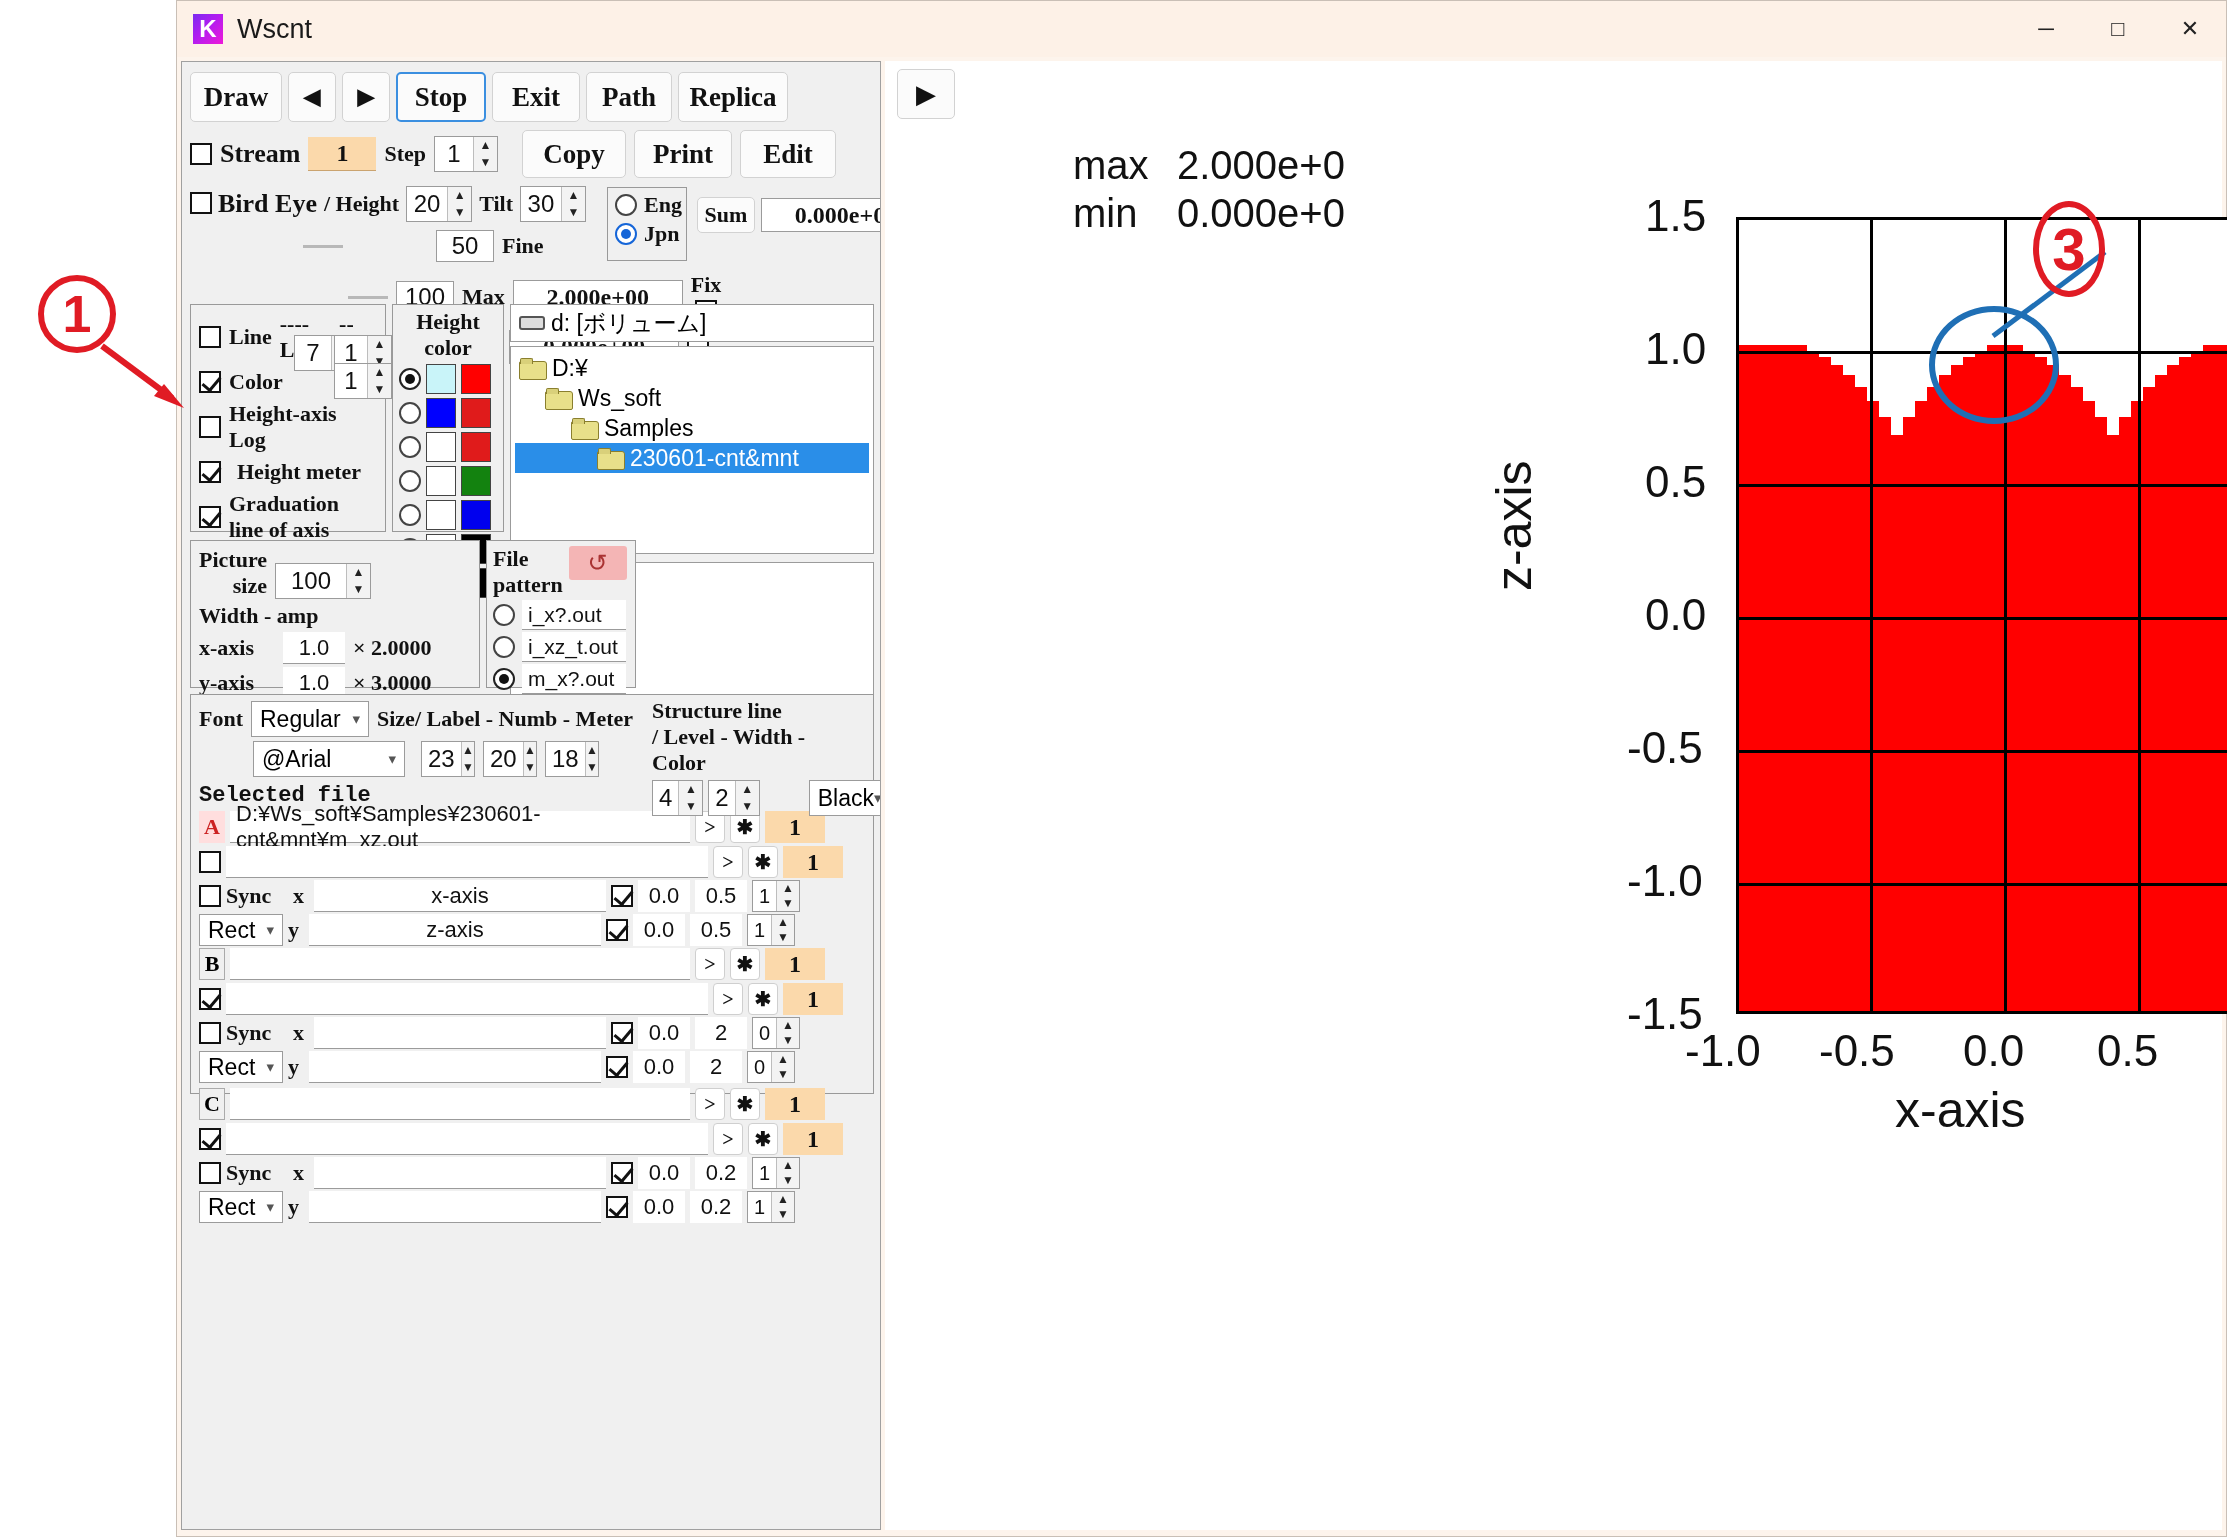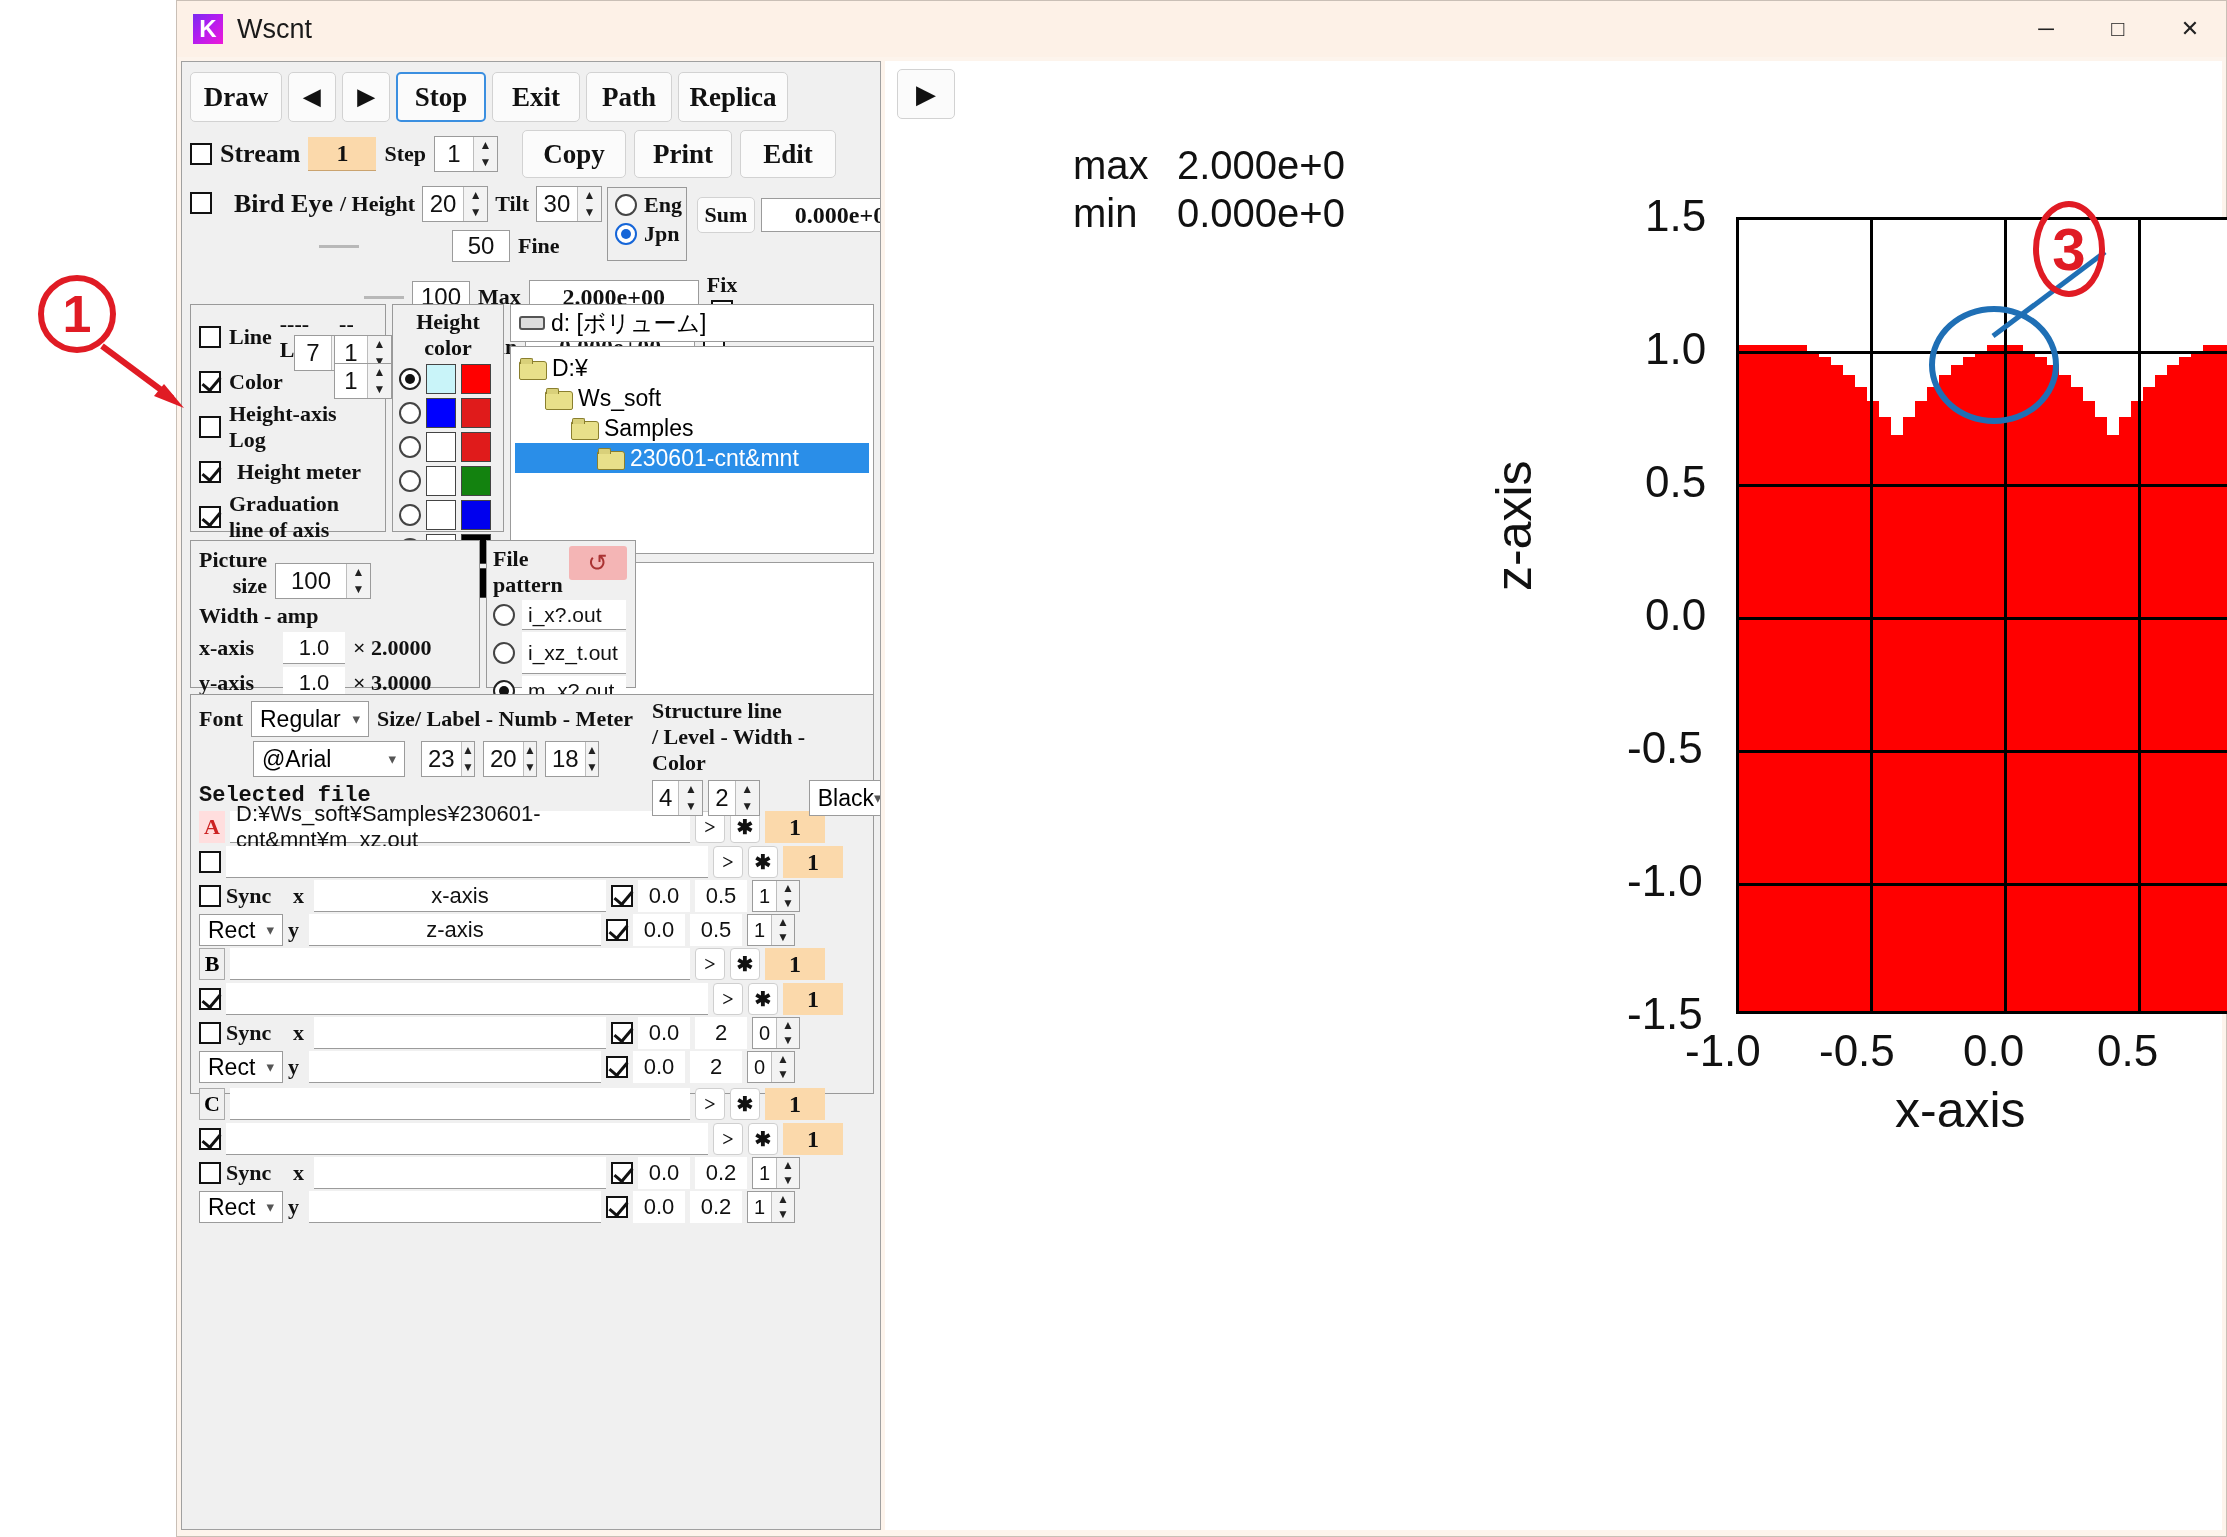--- a/index.html
+++ b/index.html
@@ -178,21 +178,21 @@
             <div class="ar">
                 <i>▲</i>
                 <i>▼</i>
               </div>
           </div>
           <div class="btn" style="width:104px;height:48px;margin-left:16px;">Copy</div>
           <div class="btn" style="width:98px;height:48px;">Print</div>
           <div class="btn" style="width:96px;height:48px;">Edit</div>
         </div>
 
-        <div class="row" style="gap:22px; margin-top:8px; align-items:flex-start;">
+        <div class="row" style="gap:6px; margin-top:8px; align-items:flex-start;">
           <div class="chk" style="margin-top:6px;"></div>
           <div>
             <div class="row" style="gap:7px;">
               <div class="lbl">Bird Eye</div>
               <div class="lbl sm">/ Height</div>
               <div class="spin" style="width:66px;">
                 <div class="v">20</div>
                 <div class="ar">
                     <i>▲</i>
                     <i>▼</i>
@@ -429,21 +429,21 @@
           </div>
           <div style="width:58px;height:34px;background:#f4b5b5;border-radius:3px;display:flex;align-items:center;justify-content:center;color:#a33;font-size:24px;">↺</div>
         </div>
         <div id="fp-rows" style="margin-top:2px;">
             <div class="row" style="gap: 7px; margin-top: 2px;">
               <span class="radio dot"></span>
               <span class="flat" style="width: 104px; height: 30px; font-size: 21px;">i_x?.out</span>
             </div>
             <div class="row" style="gap: 7px; margin-top: 2px;">
               <span class="radio dot"></span>
-              <span class="flat" style="width: 104px; height: 42px; font-size: 21px;">i_xz_t.out</span>
+              <span class="flat" style="width: 104px; height: 30px; font-size: 21px;">i_xz_t.out</span>
             </div>
             <div class="row" style="gap: 7px; margin-top: 2px;">
               <span class="radio dot on"></span>
               <span class="flat" style="width: 104px; height: 30px; font-size: 21px;">m_x?.out</span>
             </div>
             <div class="row" style="gap: 7px; margin-top: 2px;">
               <span class="radio dot"></span>
               <span class="flat" style="width: 104px; height: 30px; font-size: 21px;">i_far.out</span>
             </div>
           </div>

